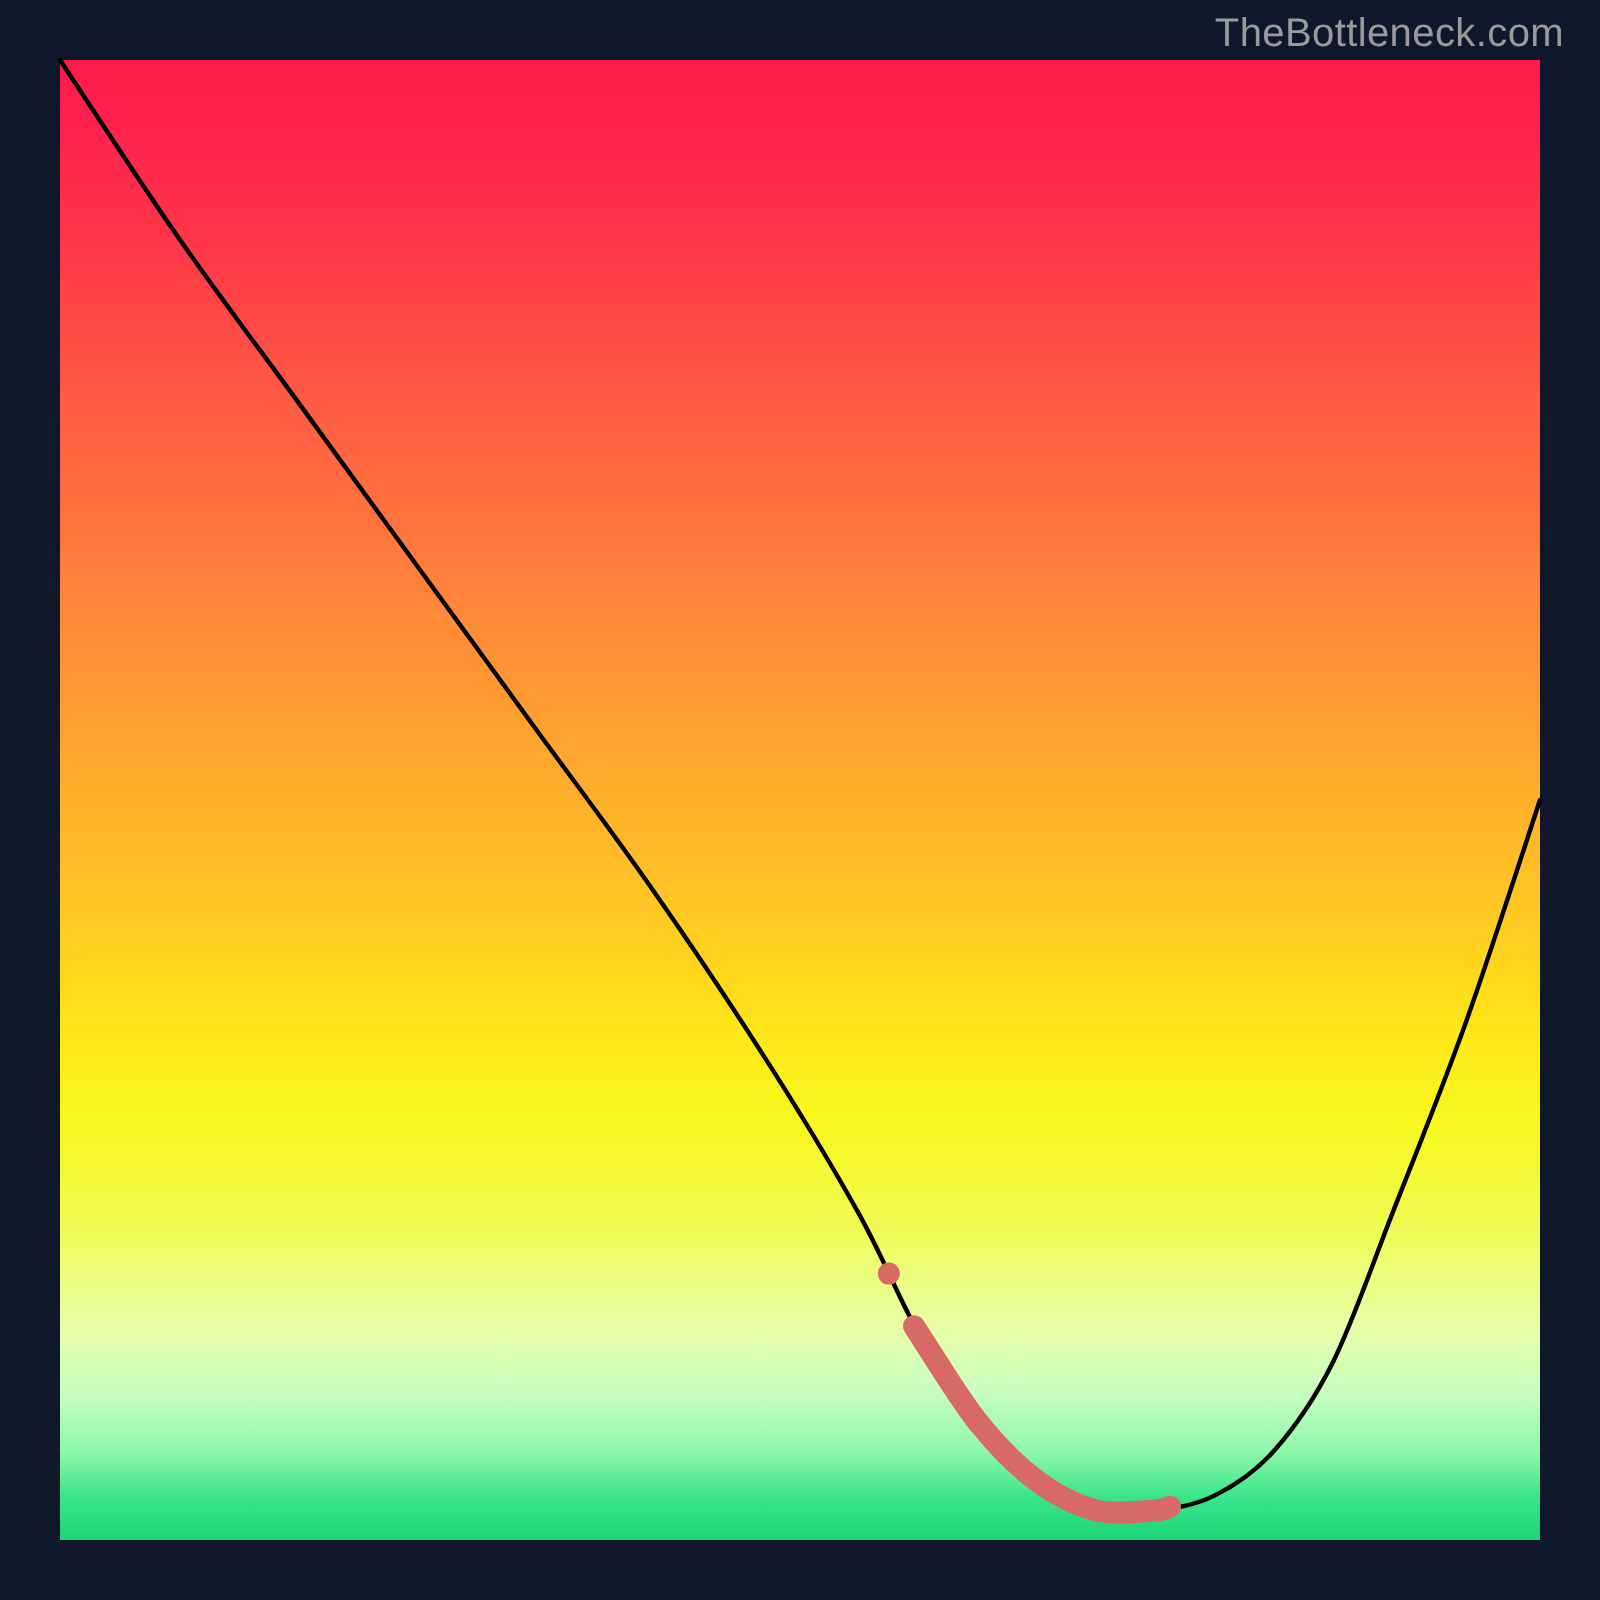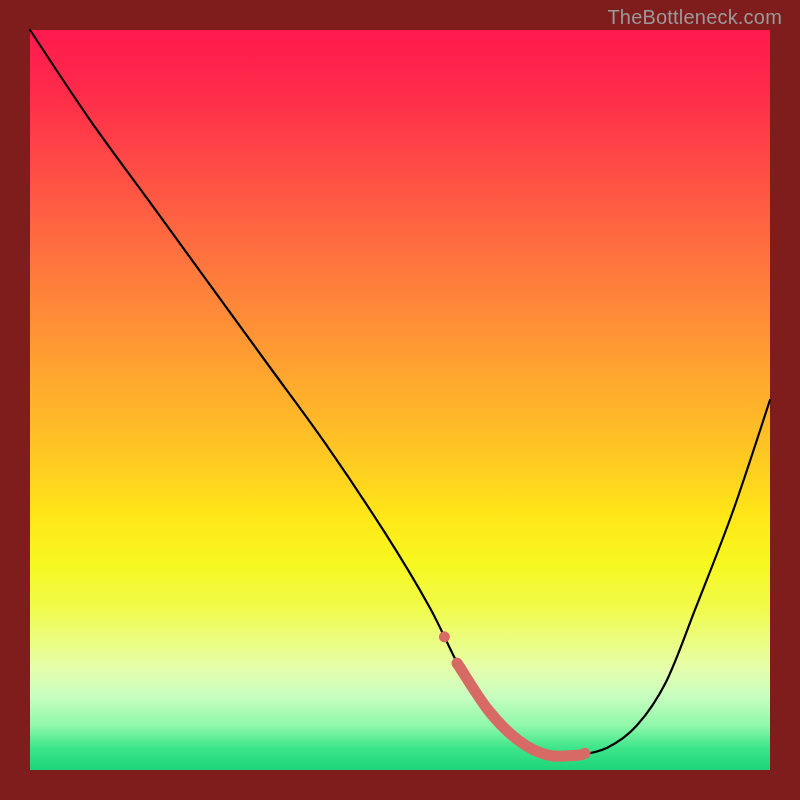--- a/index.html
+++ b/index.html
@@ -8,21 +8,21 @@
     width: 800px;
     height: 800px;
     background: #000;
     overflow: hidden;
     font-family: Arial, Helvetica, sans-serif;
   }
   .canvas-wrap {
     position: relative;
     width: 800px;
     height: 800px;
-    background: #7f1d1d;
+    background: #0f172a;
   }
   .plot-area {
     position: absolute;
     left: 30px;
     top: 30px;
     width: 740px;
     height: 740px;
     
     background: linear-gradient(
       to bottom,

